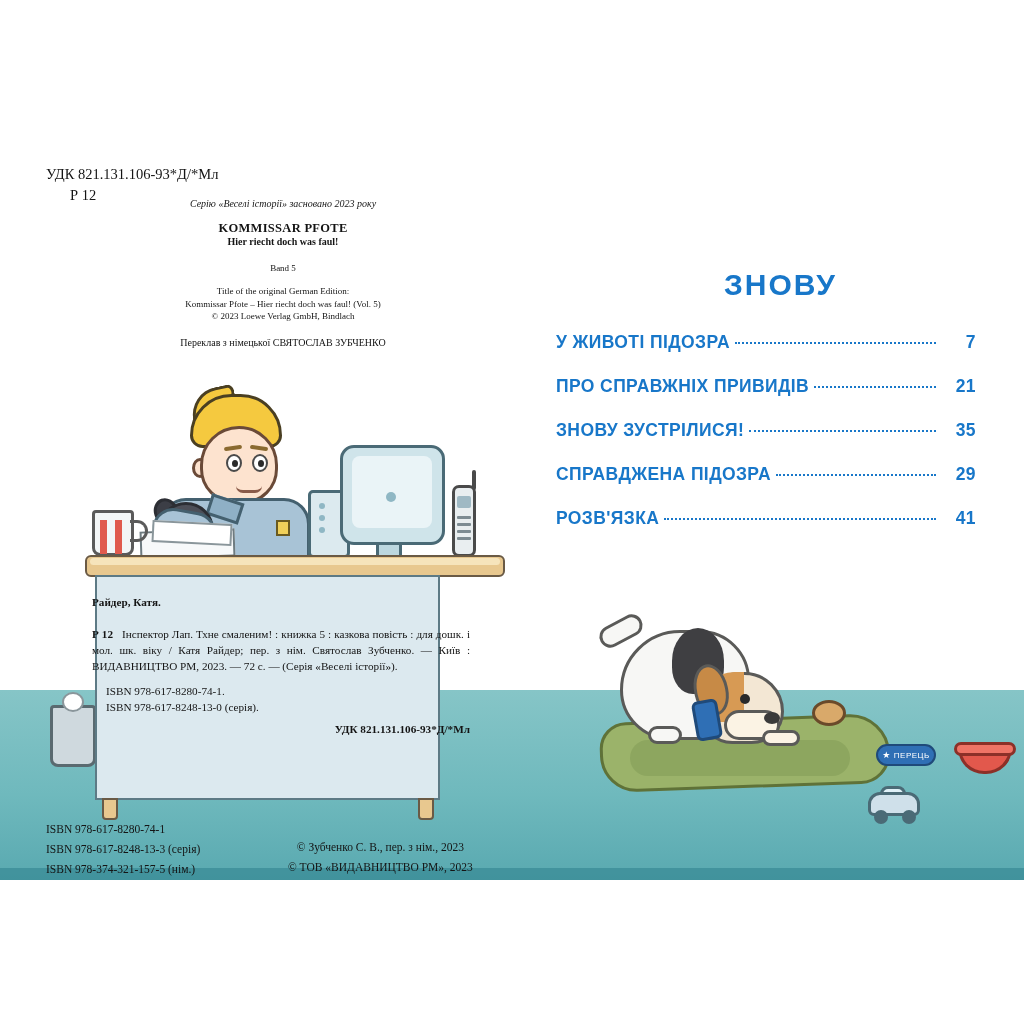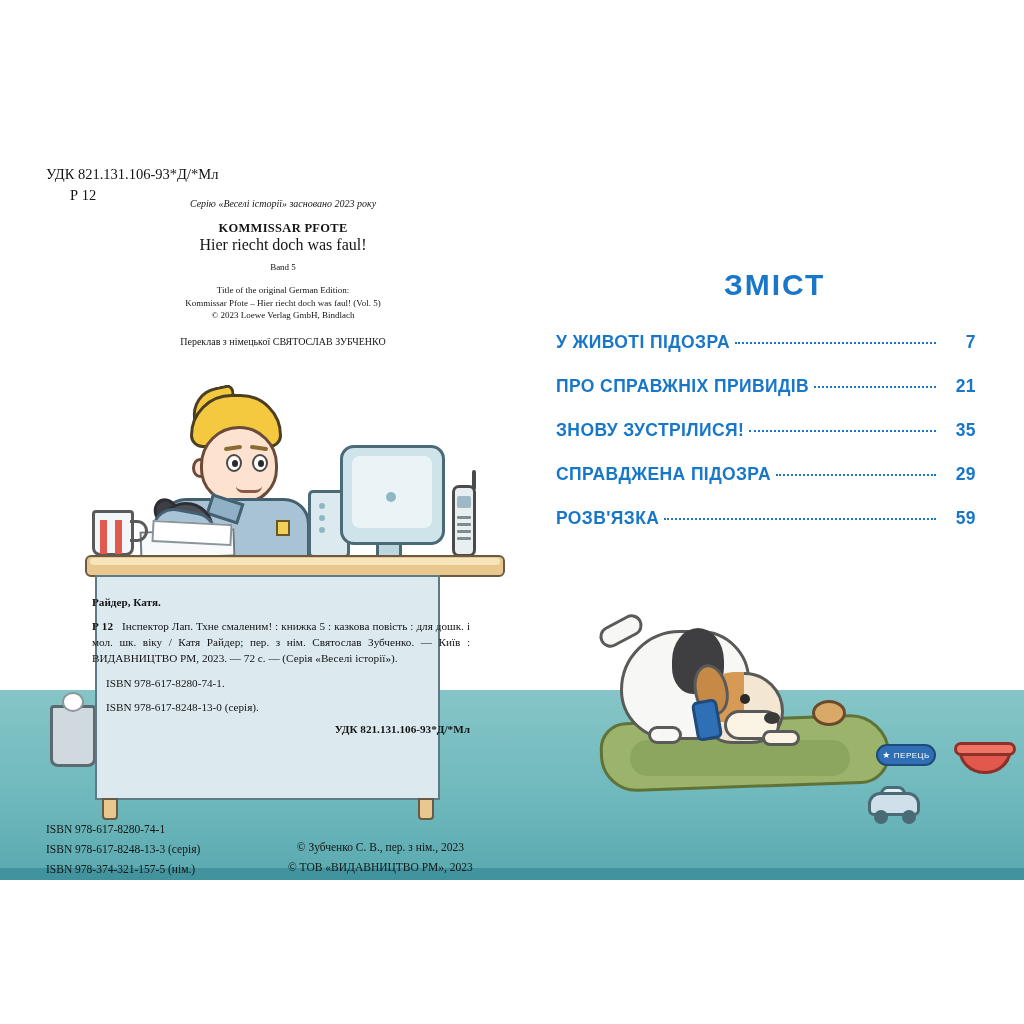--- a/index.html
+++ b/index.html
@@ -260,30 +260,30 @@
   }
   .udk .p12 { margin-left: 24px; display:block; }
 
   .imprint {
     position:absolute; left:118px; top:198px; width:330px;
     text-align:center; color:#141414;
   }
   .imprint .series { font-size:10px; font-style:italic; margin-bottom:12px;}
   .imprint .author { font-size:12.5px; font-weight:bold; margin-bottom:3px;}
   .imprint .orig-title { font-size:12.5px; font-weight:bold; letter-spacing:.3px;}
-  .imprint .orig-sub { font-size:16px; font-weight:normal; margin-bottom:8px;}
+  .imprint .orig-sub { font-size:10px; font-weight:bold; margin-bottom:16px;}
   .imprint .band { font-size:9px; margin-bottom:12px;}
   .imprint .small { font-size:9px; line-height:1.4;font-family:Liberation Serif, serif; }
   .imprint .translator { font-size:10px; margin-top:14px; }
 
   .cip {
     position:absolute; left:92px; top:595px; width:378px;
     color:#141414; font-size:11.2px; line-height:1.42;
   }
-  .cip .cip-name { font-weight:bold; margin-bottom:8px; }
+  .cip .cip-name { font-weight:bold; margin-bottom:16px; }
   .cip .cip-body { text-align:justify; }
   .cip .cip-body .mark { font-weight:bold; margin-right:9px; }
   .cip .isbn { margin-top:9px; margin-left:14px; }
   .cip .cip-udk { margin-top:7px; text-align:right; font-weight:bold; }
 
   .colophon-left {
     position:absolute; left:46px; top:820px; font-size:11.5px; line-height:1.72; color:#141414;
   }
   .colophon-right {
     position:absolute; left:288px; top:838px; font-size:11.5px; line-height:1.72; color:#141414;text-align:center;
@@ -420,36 +420,36 @@
     <div class="small">© 2023 Loewe Verlag GmbH, Bindlach</div>
     <div class="translator">Переклав з німецької СВЯТОСЛАВ ЗУБЧЕНКО</div>
   </div>
 
   <div class="cip">
     <div class="cip-name">Райдер, Катя.</div>
     <div class="cip-body">
       <span class="mark">Р 12</span><span>Інспектор Лап. Тхне смаленим! : книжка 5 : казкова повість : для дошк. і мол. шк. віку / Катя Райдер; пер. з нім. Святослав Зубченко. — Київ : ВИДАВНИЦТВО РМ, 2023. — 72 с. — (Серія «Веселі історії»).</span>
     </div>
     <div class="isbn">ISBN 978-617-8280-74-1.</div>
-    <div class="isbn" style="margin-top:8px">ISBN 978-617-8248-13-0 (серія).</div>
+    <div class="isbn" style="margin-top:0">ISBN 978-617-8248-13-0 (серія).</div>
     <div class="cip-udk">УДК 821.131.106-93*Д/*Мл</div>
   </div>
 
   <div class="colophon-left">
     <div>ISBN 978-617-8280-74-1</div>
     <div>ISBN 978-617-8248-13-3 (серія)</div>
     <div>ISBN 978-374-321-157-5 (нім.)</div>
   </div>
 
   <div class="colophon-right">
     <div>© Зубченко С. В., пер. з нім., 2023</div>
     <div>© ТОВ «ВИДАВНИЦТВО РМ», 2023</div>
   </div>
 
-  <div class="toc-title">ЗМІСТ</div>
+  <div class="toc-title">ЗНОВУ</div>
 
   <div class="toc-list">
     <div class="toc-row">
       <span class="toc-label">У ЖИВОТІ ПІДОЗРА</span>
       <span class="toc-dots"></span>
       <span class="toc-page">7</span>
     </div>
     <div class="toc-row">
       <span class="toc-label">ПРО СПРАВЖНІХ ПРИВИДІВ</span>
       <span class="toc-dots"></span>
@@ -461,17 +461,17 @@
       <span class="toc-page">35</span>
     </div>
     <div class="toc-row">
       <span class="toc-label">СПРАВДЖЕНА ПІДОЗРА</span>
       <span class="toc-dots"></span>
       <span class="toc-page">29</span>
     </div>
     <div class="toc-row">
       <span class="toc-label">РОЗВ'ЯЗКА</span>
       <span class="toc-dots"></span>
-      <span class="toc-page">59</span>
+      <span class="toc-page">41</span>
     </div>
   </div>
 
 </div>
 
 </body></html>

